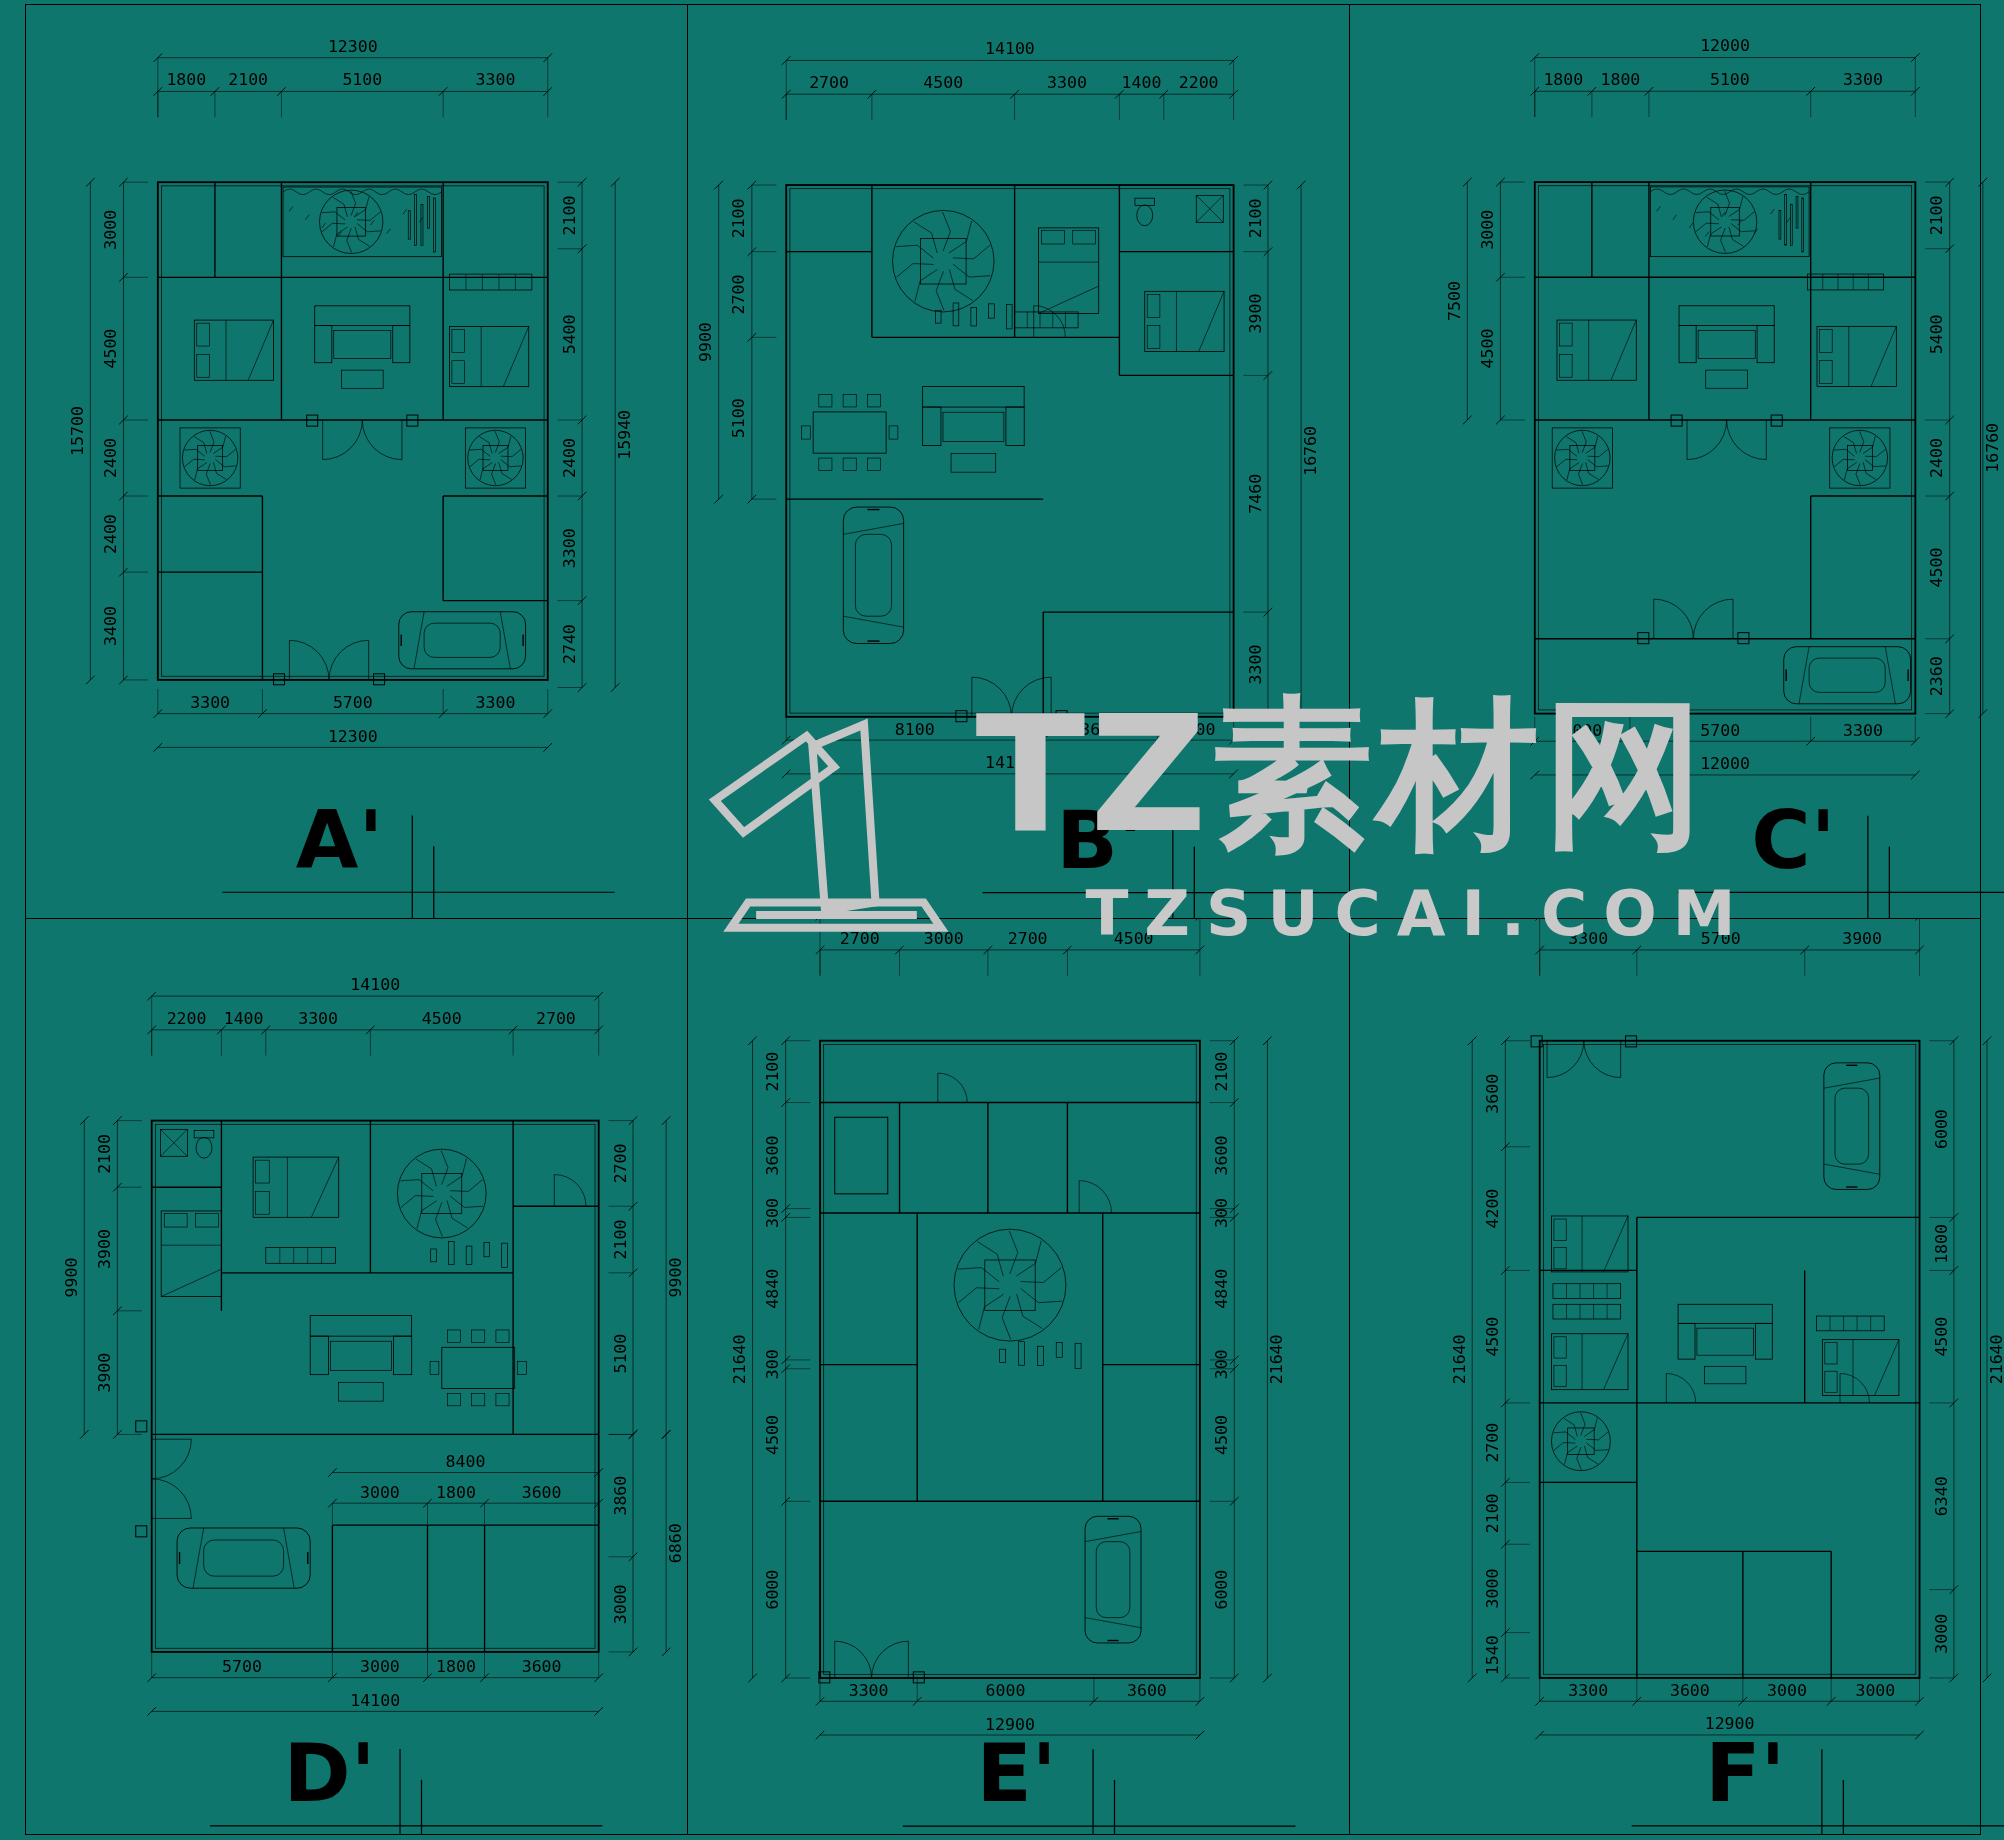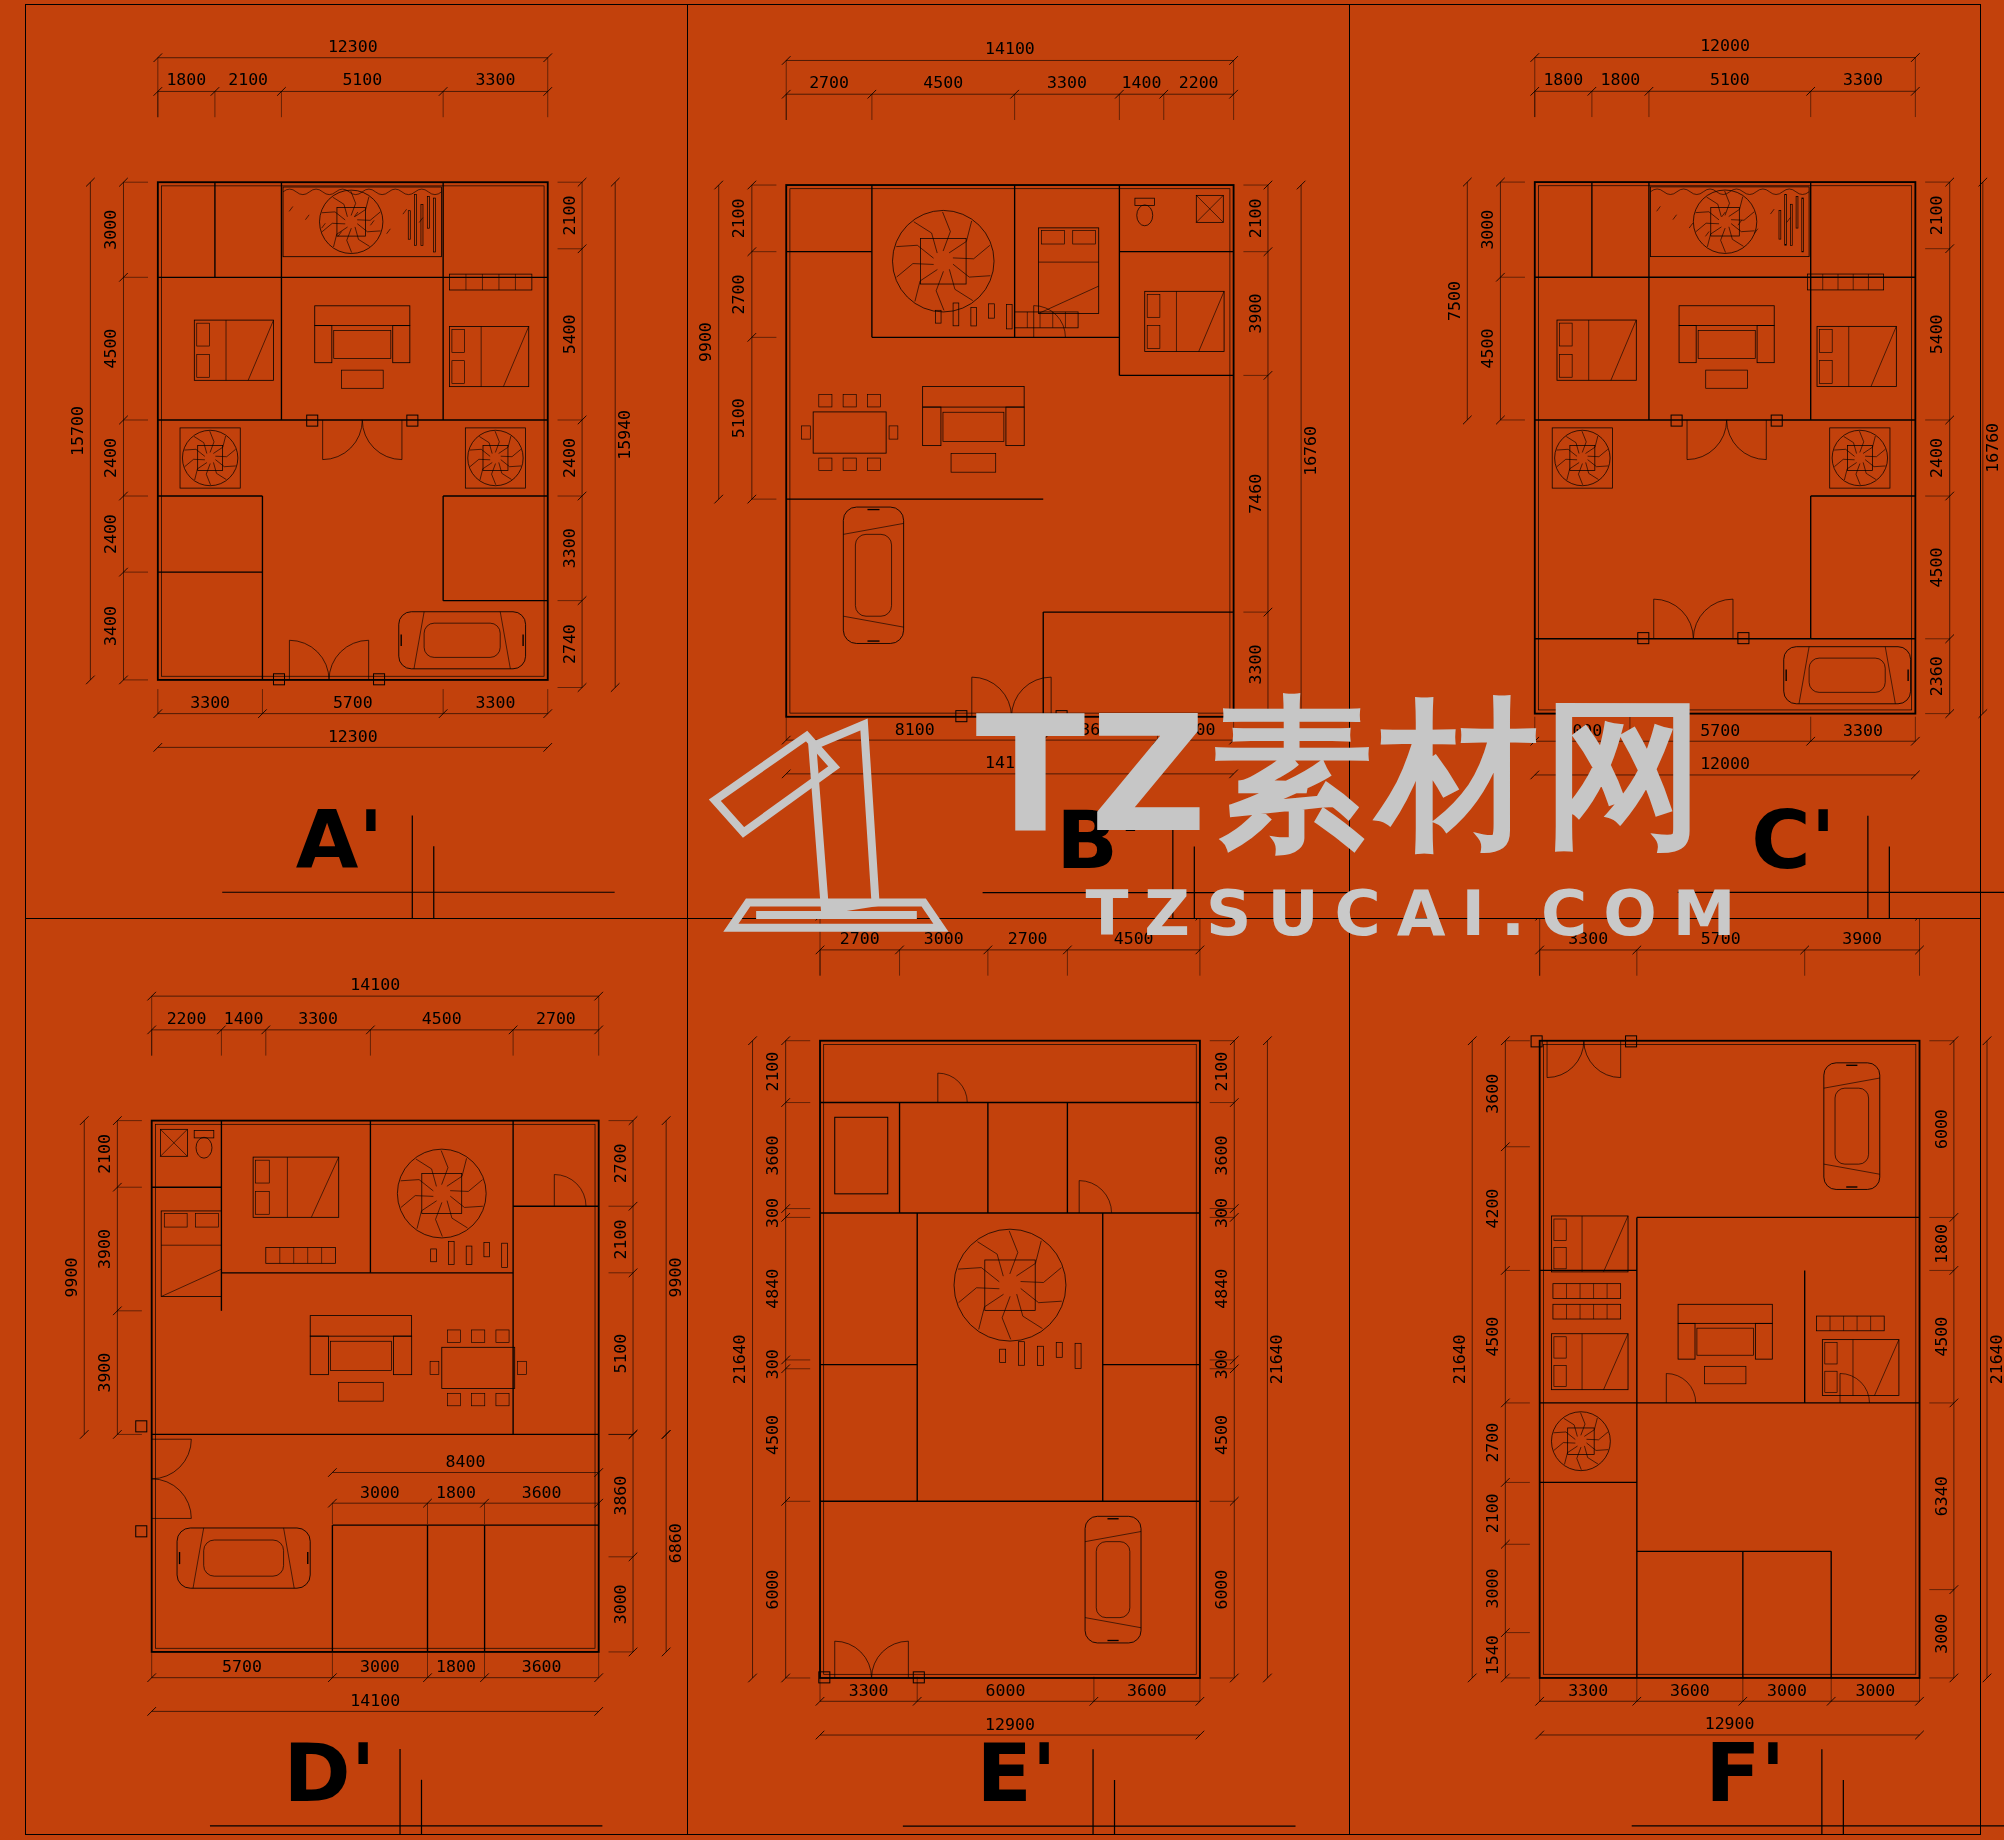--- a/index.html
+++ b/index.html
@@ -1,18 +1,18 @@
 <!DOCTYPE html>
 <html style="font-size:9.8px"><head>
 <meta charset="utf-8">
 <style>
   html,body{margin:0;padding:0;background:#fff;}
   body{width:2005px;height:1841px;position:relative;overflow:hidden;
        font-family:"DejaVu Sans",sans-serif;}
-  .sheet{position:absolute;left:0;top:0;width:2005px;height:1841px;background:#c2410c;}
+  .sheet{position:absolute;left:0;top:0;width:2005px;height:1841px;background:#0f766e;}
   .bframe{position:absolute;left:24.5px;top:3.7px;width:1956px;height:1831px;
           border:1.2px solid #000;box-sizing:border-box;}
   .vdiv{position:absolute;top:3.7px;height:1831px;width:0;border-left:1.2px solid #000;}
   .hdiv{position:absolute;left:24.5px;top:918px;width:1956px;height:0;border-top:1.2px solid #000;}
   .panel{position:absolute;overflow:hidden;}
   .panel svg{display:block;}
   #p0,#p1,#p2{top:3.7px;height:915px;}
   #p3,#p4,#p5{top:918px;height:916px;}
   #p0,#p3{left:26px;width:661px;}
   #p1,#p4{left:688px;width:661px;}

